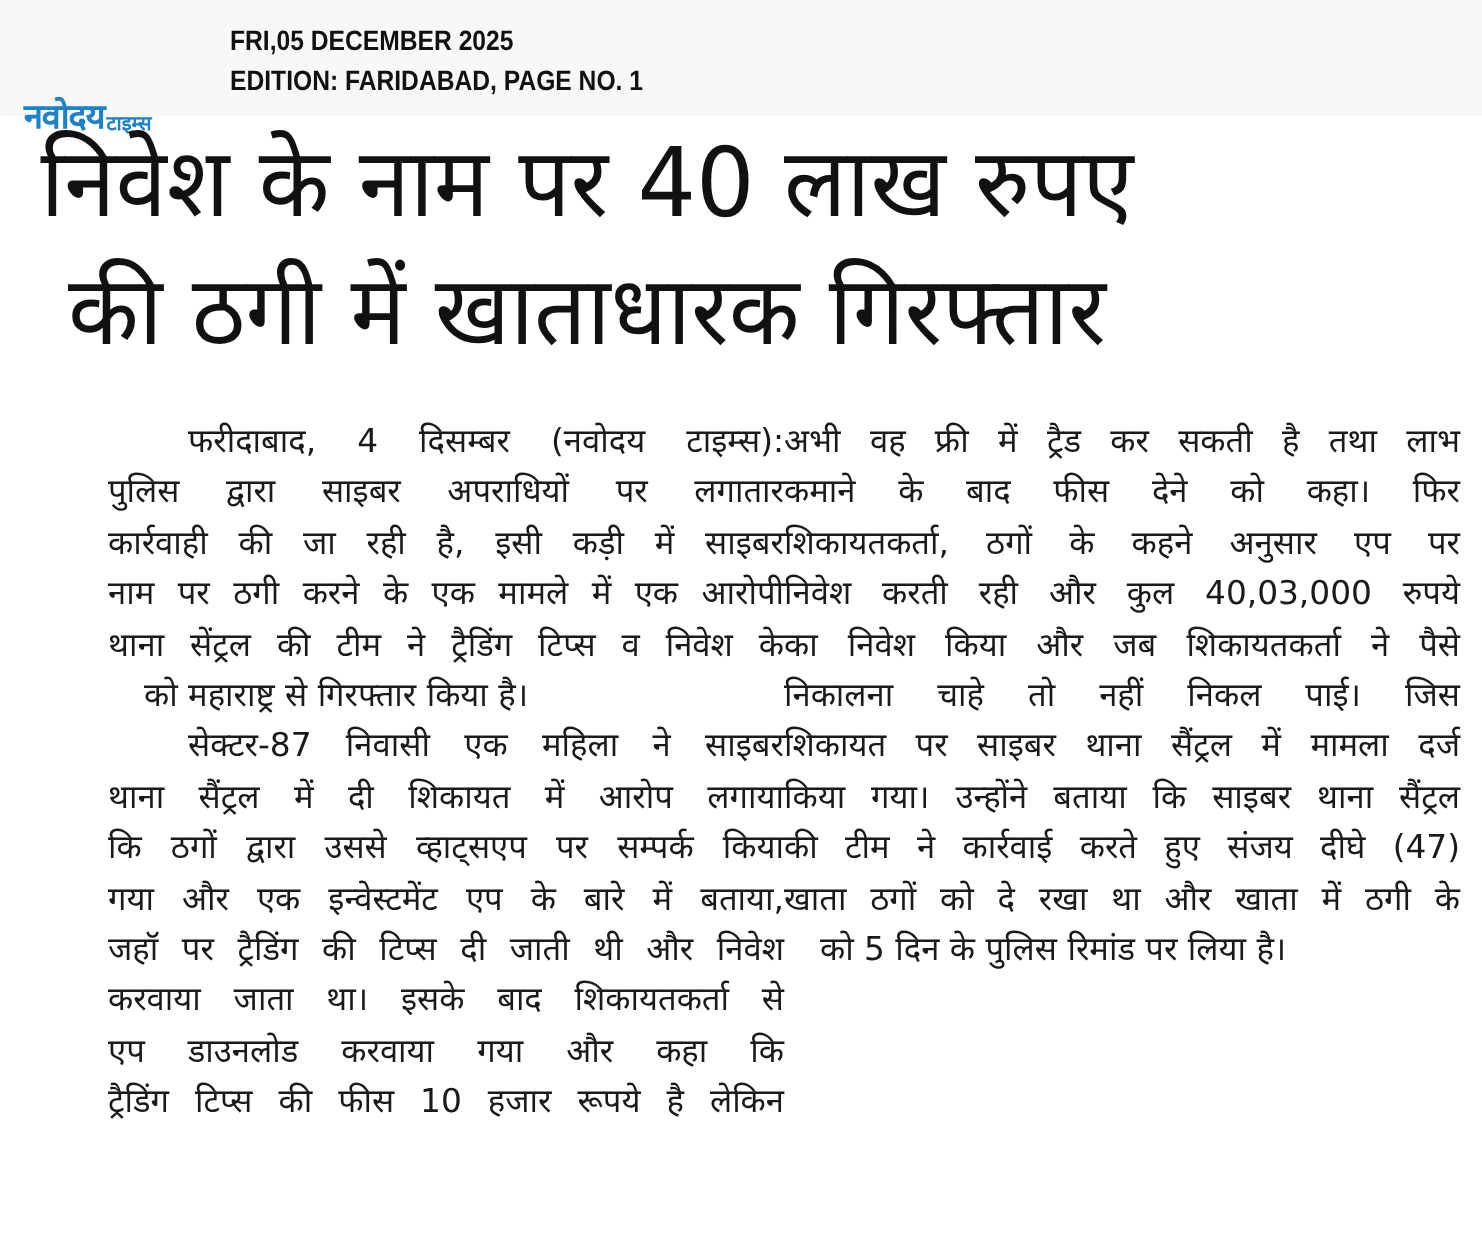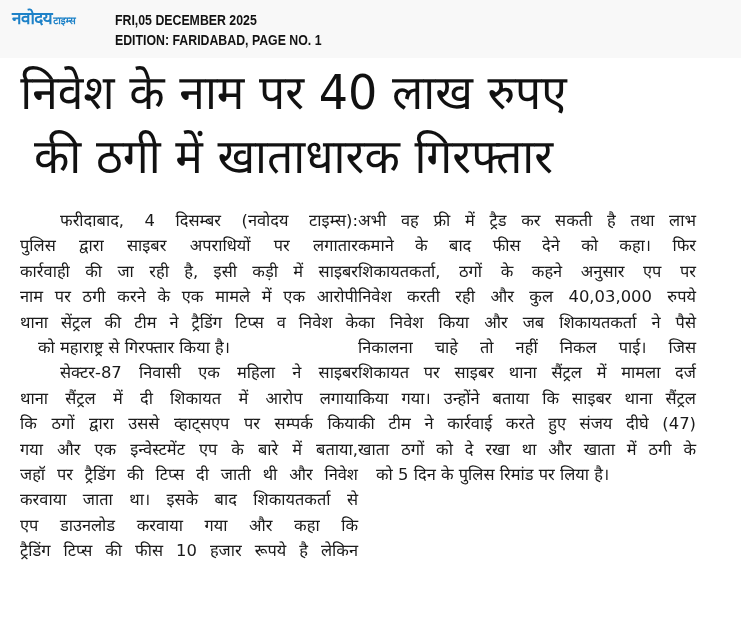--- a/index.html
+++ b/index.html
@@ -13,23 +13,24 @@
       width: 741px; height: 58px;
       background: #f8f8f8;
       position: relative;
     }
     .logo {
       position: absolute; left: 12px; top: 10px;
       display: flex; align-items: flex-end;
       color: #1e82c8;
     }
     .logo .main {
-      font-family: Liberation Serif, serif;
+      font-family: Liberation Mono, monospace;
       font-weight: bold; font-size: 17px; letter-spacing: -0.5px;
       line-height: 18px;
+      margin-top: 42px;
     }
     .logo .sub {
       font-family: "DejaVu Sans", sans-serif;
       font-size: 10px; line-height: 12px; margin-left: 1px;
       margin-bottom: 1px;
       font-weight: bold;
     }
     .meta {
       position: absolute; left: 115px; top: 10px;
       font-family: "Liberation Sans", sans-serif;
@@ -43,21 +44,21 @@
       text-align: center;
       font-family: "DejaVu Sans", sans-serif;
       font-size: 48px; line-height: 64px;
       color: #111;
       font-weight: normal;
     }
     .headline span { display: block; transform: scaleX(0.96); }
     .columns {
       position: absolute; left: 20px; top: 208px;
       width: 710px;
-      display: flex; justify-content: flex-start;
+      display: flex; justify-content: flex-end;
     }
     .col {
       width: 338px;
       font-family: "DejaVu Sans", sans-serif;
       font-size: 16.4px; line-height: 25.4px;
       text-align: justify;
       color: #1a1a1a;
     }
     .line { display: block; text-align: justify; text-align-last: justify; white-space: nowrap; }
     .line.last { text-align-last: left; margin-left: 18px; }

